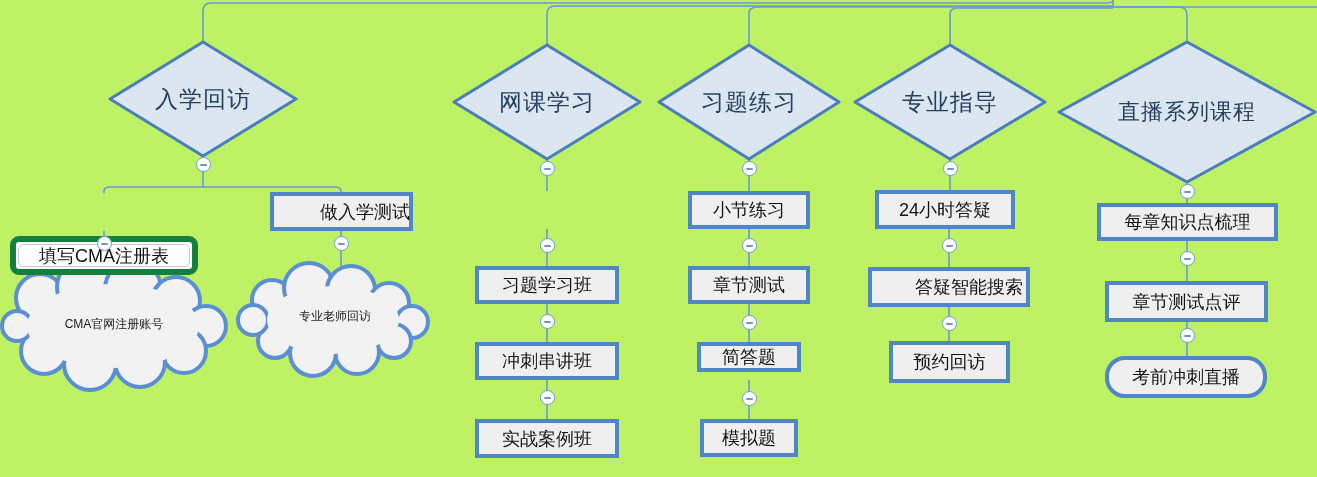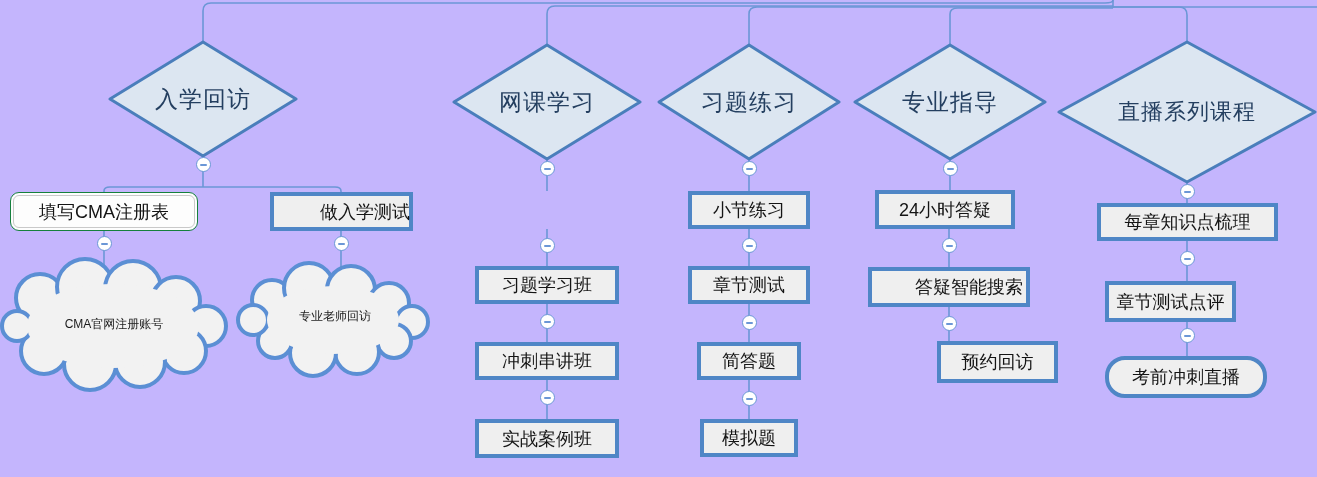--- a/index.html
+++ b/index.html
@@ -1,37 +1,37 @@
 <!DOCTYPE html>
 <html><head>
 <meta charset="utf-8">
 <style>
   html,body{margin:0;padding:0;background:#ffffff;}
   .canvas{
     position:relative;width:1317px;height:477px;overflow:hidden;
-    font-family:"Liberation Sans",sans-serif;background:#c4b5fd;
+    font-family:"Liberation Sans",sans-serif;background:#bef264;
   }
   .layer{position:absolute;left:0;top:0;}
   
   .dlabel{
     position:absolute;display:flex;align-items:center;justify-content:center;
     color:#243f60;font-size:23px;letter-spacing:1px;cursor:default;
   }
   .dlabel.small{font-size:22px;}
   
   .tbox{
     position:absolute;box-sizing:border-box;background:#efefef;
     border:4px solid #4f86c6;display:flex;align-items:center;justify-content:center;
     font-size:18px;color:#141414;white-space:nowrap;
   }
   .tbox-round{
     position:absolute;box-sizing:border-box;background:#fdfdfd;
-    border:1px solid #15803d;border-radius:9px;
+    border:6px solid #15803d;border-radius:9px;
     display:flex;align-items:center;justify-content:center;
-    font-size:18px;color:#141414;white-space:nowrap;
+    font-size:18px;color:#141414;white-space:nowrap;margin-top:44px;
   }
   .tbox-round::before{
     content:"";position:absolute;left:2px;right:2px;top:2px;bottom:2px;
     border:1px solid #c9c9c9;border-radius:6px;pointer-events:none;
   }
   
   .clabel{
     position:absolute;display:flex;align-items:center;justify-content:center;
     font-size:12px;color:#1a1a1a;white-space:nowrap;
   }
@@ -136,29 +136,29 @@
   <div class="tbox" style="left:270px;top:192px;width:143px;height:39px;padding-left:47px;">做入学测试</div>
   <div class="clabel" style="left:16px;top:296px;width:196px;height:56px;">CMA官网注册账号</div>
   <div class="clabel" style="left:255px;top:292px;width:160px;height:48px;">专业老师回访</div>
 
   <div class="tbox" style="left:475px;top:266px;width:144px;height:38px;">习题学习班</div>
   <div class="tbox" style="left:475px;top:342px;width:144px;height:38px;">冲刺串讲班</div>
   <div class="tbox" style="left:475px;top:419px;width:144px;height:39px;">实战案例班</div>
 
   <div class="tbox" style="left:688px;top:191px;width:122px;height:38px;">小节练习</div>
   <div class="tbox" style="left:688px;top:266px;width:122px;height:38px;">章节测试</div>
-  <div class="tbox" style="left:697px;top:342px;width:104px;height:38px;">简答题</div>
+  <div class="tbox" style="left:697px;top:342px;width:104px;height:30px;">简答题</div>
   <div class="tbox" style="left:700px;top:419px;width:98px;height:38px;">模拟题</div>
 
   <div class="tbox" style="left:875px;top:190px;width:140px;height:39px;">24小时答疑</div>
   <div class="tbox" style="left:868px;top:267px;width:162px;height:40px;padding-left:40px;">答疑智能搜索</div>
-  <div class="tbox" style="left:889px;top:341px;width:121px;height:42px;margin-left:48px;">预约回访</div>
+  <div class="tbox" style="left:889px;top:341px;width:121px;height:42px;">预约回访</div>
 
   <div class="tbox" style="left:1097px;top:203px;width:181px;height:38px;">每章知识点梳理</div>
-  <div class="tbox" style="left:1105px;top:281px;width:131px;height:41px;">章节测试点评</div>
+  <div class="tbox" style="left:1105px;top:281px;width:163px;height:41px;">章节测试点评</div>
   <div class="tbox" style="left:1105px;top:356px;width:162px;height:42px;border-radius:20px;">考前冲刺直播</div>
 
   <div class="collapse" style="left:196px;top:157px;"></div>
   <div class="collapse" style="left:540px;top:161px;"></div>
   <div class="collapse" style="left:742px;top:161px;"></div>
   <div class="collapse" style="left:943px;top:161px;"></div>
   <div class="collapse" style="left:1180px;top:184px;"></div>
 
   <div class="collapse" style="left:97px;top:236px;"></div>
   <div class="collapse" style="left:334px;top:236px;"></div>

